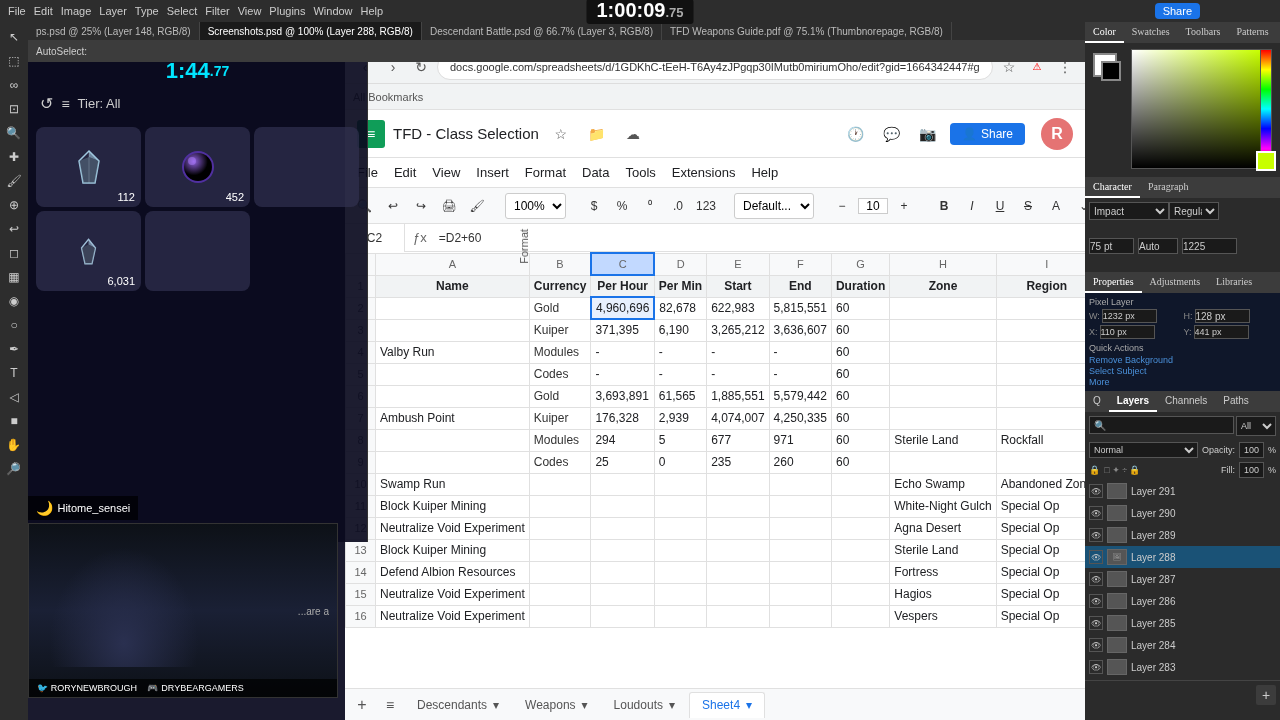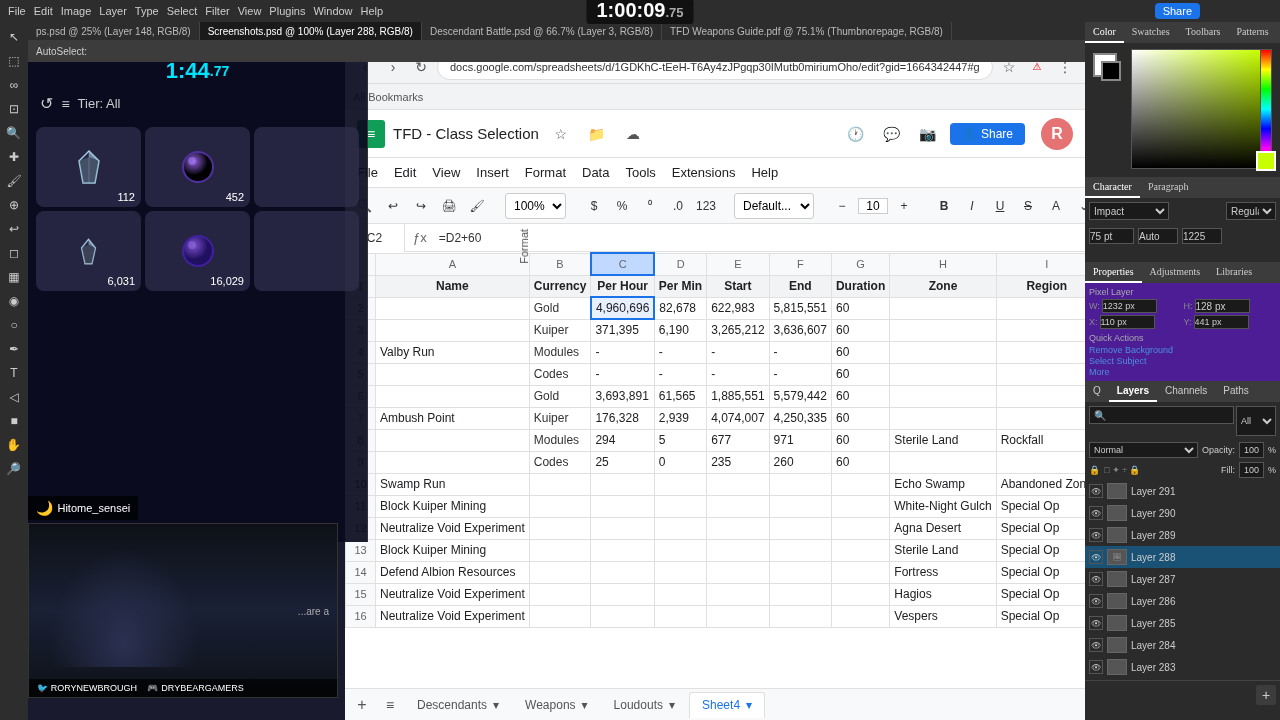--- a/index.html
+++ b/index.html
@@ -731,34 +731,20 @@
 
     <div class="game-item">
       <svg width="35" height="35" viewBox="0 0 40 40">
         <polygon points="20,6 28,16 24,34 16,34 12,16" fill="none" stroke="#a0c0d8" stroke-width="1.5"></polygon>
         <polygon points="20,6 28,16 20,12" fill="#a0c0d8" opacity="0.6"></polygon>
         <polygon points="20,12 28,16 24,34 16,34 12,16" fill="#607080" opacity="0.4"></polygon>
       </svg>
       <span class="game-item-count">6,031</span>
     </div>
 
-    <div class="game-item">
-      <svg width="40" height="40" viewBox="0 0 40 40">
-        <circle cx="20" cy="20" r="16" fill="#4020a0"></circle>
-        <circle cx="20" cy="20" r="14" fill="url(#orbGrad2)"></circle>
-        <defs>
-          <radialGradient id="orbGrad2" cx="35%" cy="30%">
-            <stop offset="0%" stop-color="#8050d0"></stop>
-            <stop offset="100%" stop-color="#201060"></stop>
-          </radialGradient>
-        </defs>
-        <circle cx="14" cy="14" r="4" fill="#9070e0" opacity="0.5"></circle>
-      </svg>
-      <span class="game-item-count">16,029</span>
-    </div>
 
     <div class="game-item">
     </div>
   </div>
 </div>
 
 <div class="streamer-overlay">
   <span class="streamer-emoji">🌙</span>
   <span>Hitome_sensei</span>
 </div>
@@ -1136,37 +1122,37 @@
     <div style="position:absolute;top:6px;right:8px;width:12px;height:120px;background:linear-gradient(to bottom,#ff0000,#ffff00,#00ff00,#00ffff,#0000ff,#ff00ff,#ff0000);border:1px solid #555;cursor:pointer;"></div>
 
     <div style="position:absolute;bottom:4px;right:4px;width:20px;height:20px;background:#c8ff00;border:2px solid #fff;"></div>
   </div>
 
   <div class="ps-panel-tabs" style="margin-top:2px;">
     <div class="ps-panel-tab active">Character</div>
     <div class="ps-panel-tab">Paragraph</div>
   </div>
   <div style="padding:4px;background:#2b2b2b;font-size:10px;color:#ccc;">
-    <div style="display:flex;margin-bottom:8px;justify-content:space-between;">
+    <div style="display:flex;margin-bottom:18px;">
       <select style="background:#1a1a1a;color:#ccc;border:1px solid #555;font-size:10px;width:80px;height:18px;"><option>Impact</option></select>
       <select style="background:#1a1a1a;color:#ccc;border:1px solid #555;font-size:10px;width:50px;height:18px;"><option>Regular</option></select>
     </div>
     <div style="display:flex;gap:4px;">
       <input type="text" value="75 pt" style="background: rgb(26, 26, 26); color: rgb(204, 204, 204); border: 1px solid rgb(85, 85, 85); font-size: 10px; width: 45px; height: 16px;">
       <input type="text" value="Auto" style="background: rgb(26, 26, 26); color: rgb(204, 204, 204); border: 1px solid rgb(85, 85, 85); font-size: 10px; width: 40px; height: 16px;">
-      <input type="text" value="1225" style="background: rgb(26, 26, 26); color: rgb(204, 204, 204); border: 1px solid rgb(85, 85, 85); font-size: 10px; width: 40px; height: 16px;">
+      <input type="text" value="1225" style="background: rgb(26, 26, 26); color: rgb(204, 204, 204); border: 1px solid rgb(85, 85, 85); font-size: 10px; width: 55px; height: 16px;">
     </div>
   </div>
 
   <div class="ps-panel-tabs" style="margin-top:14px;">
     <div class="ps-panel-tab active">Properties</div>
     <div class="ps-panel-tab">Adjustments</div>
     <div class="ps-panel-tab">Libraries</div>
   </div>
-  <div style="padding:4px;background:#4c1d95;font-size:10px;color:#ccc;">
+  <div style="padding:4px;background:#0f172a;font-size:10px;color:#ccc;">
     <div style="font-size:9px;color:#aaa;margin-bottom:2px;">Pixel Layer</div>
     <div style="display:grid;grid-template-columns:1fr 1fr;gap:2px;">
       <div style="display:flex;align-items:center;gap:2px;">
         <span style="font-size:9px;color:#888;">W:</span>
         <input type="text" value="1232 px" style="background: rgb(26, 26, 26); color: rgb(204, 204, 204); border: 1px solid rgb(85, 85, 85); font-size: 9px; width: 55px; height: 14px;">
       </div>
       <div style="display:flex;align-items:center;gap:2px;">
         <span style="font-size:9px;color:#888;">H:</span>
         <input type="text" value="128 px" style="background: rgb(26, 26, 26); color: rgb(204, 204, 204); border: 1px solid rgb(85, 85, 85); font-size: 10px; width: 55px; height: 14px;">
       </div>
@@ -1190,21 +1176,21 @@
 
   <div class="layers-panel">
     <div class="layers-tabs">
       <div class="layers-tab">Q</div>
       <div class="layers-tab active">Layers</div>
       <div class="layers-tab">Channels</div>
       <div class="layers-tab">Paths</div>
     </div>
     <div class="layers-search">
       <input type="text" placeholder="🔍" style="background: rgb(26, 26, 26); color: rgb(204, 204, 204); border: 1px solid rgb(85, 85, 85); font-size: 10px; flex: 1 1 0%; height: 18px; padding: 0px 4px;">
-      <select style="background:#1a1a1a;color:#ccc;border:1px solid #555;font-size:9px;height:30px;width:40px;">
+      <select style="background:#1a1a1a;color:#ccc;border:1px solid #555;font-size:9px;height:20px;width:40px;">
         <option>All</option>
       </select>
     </div>
 
     <div style="display:flex;align-items:center;padding:2px 4px;gap:4px;font-size:9px;color:#ccc;background:#2b2b2b;">
       <select style="background:#1a1a1a;color:#ccc;border:1px solid #555;font-size:9px;height:16px;flex:1;">
         <option>Normal</option>
       </select>
       <span>Opacity:</span>
       <input type="text" value="100" style="width: 25px; background: rgb(26, 26, 26); color: rgb(204, 204, 204); border: 1px solid rgb(85, 85, 85); font-size: 9px; height: 16px; text-align: center;">

